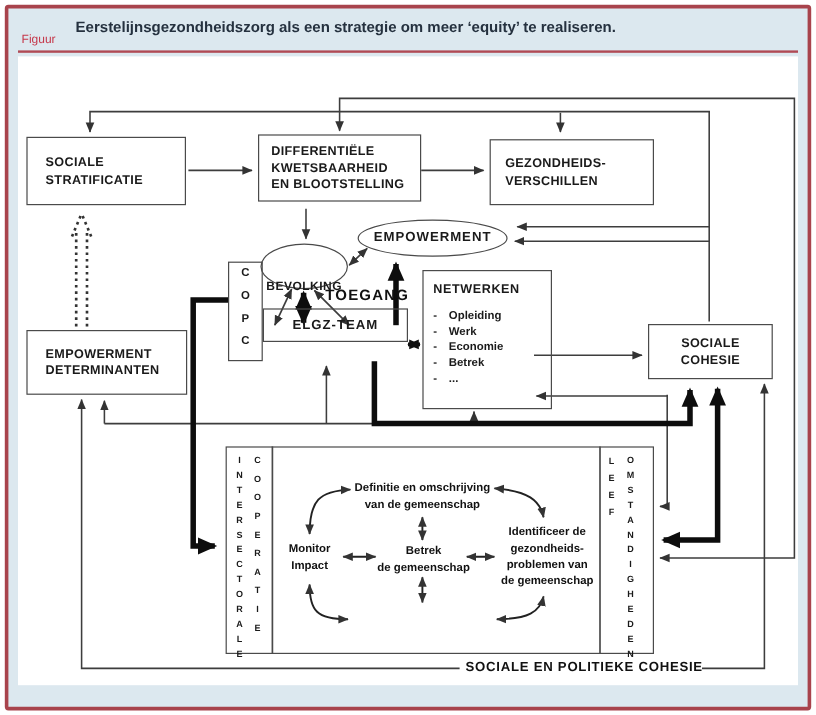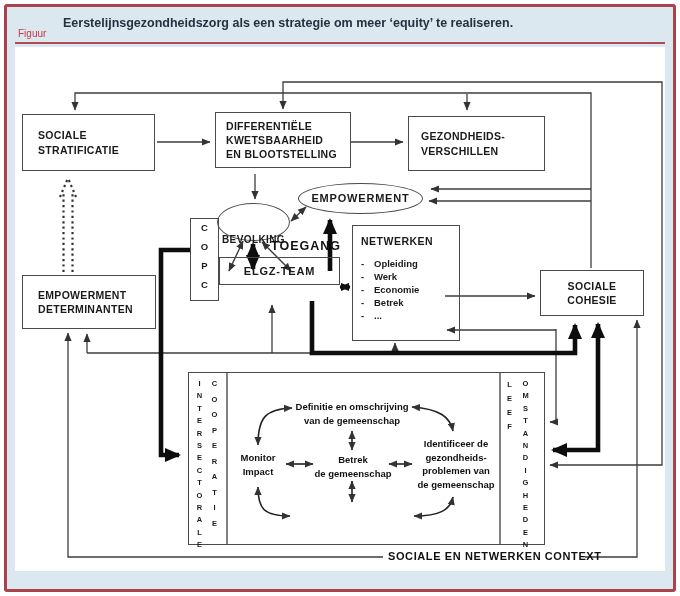--- a/index.html
+++ b/index.html
@@ -183,14 +183,14 @@
 van de gemeenschap</div>
   <div class="node cyc" style="left:228px;top:451px;width:60px;">Monitor
 Impact</div>
   <div class="node cyc" style="left:298px;top:453px;width:110px;">Betrek
 de gemeenschap</div>
   <div class="node cyc" style="left:403px;top:437px;width:106px;line-height:1.43;">Identificeer de
 gezondheids-
 problemen van
 de gemeenschap</div>
 
-  <div class="node" style="left:388px;top:550px;font-weight:bold;font-size:11px;letter-spacing:.6px;color:#111;">SOCIALE  EN NETWERKEN CONTEXT</div>
+  <div class="node" style="left:388px;top:550px;font-weight:bold;font-size:11px;letter-spacing:.6px;color:#111;">SOCIALE  EN POLITIEKE COHESIE</div>
 </div>
 
 </body></html>

